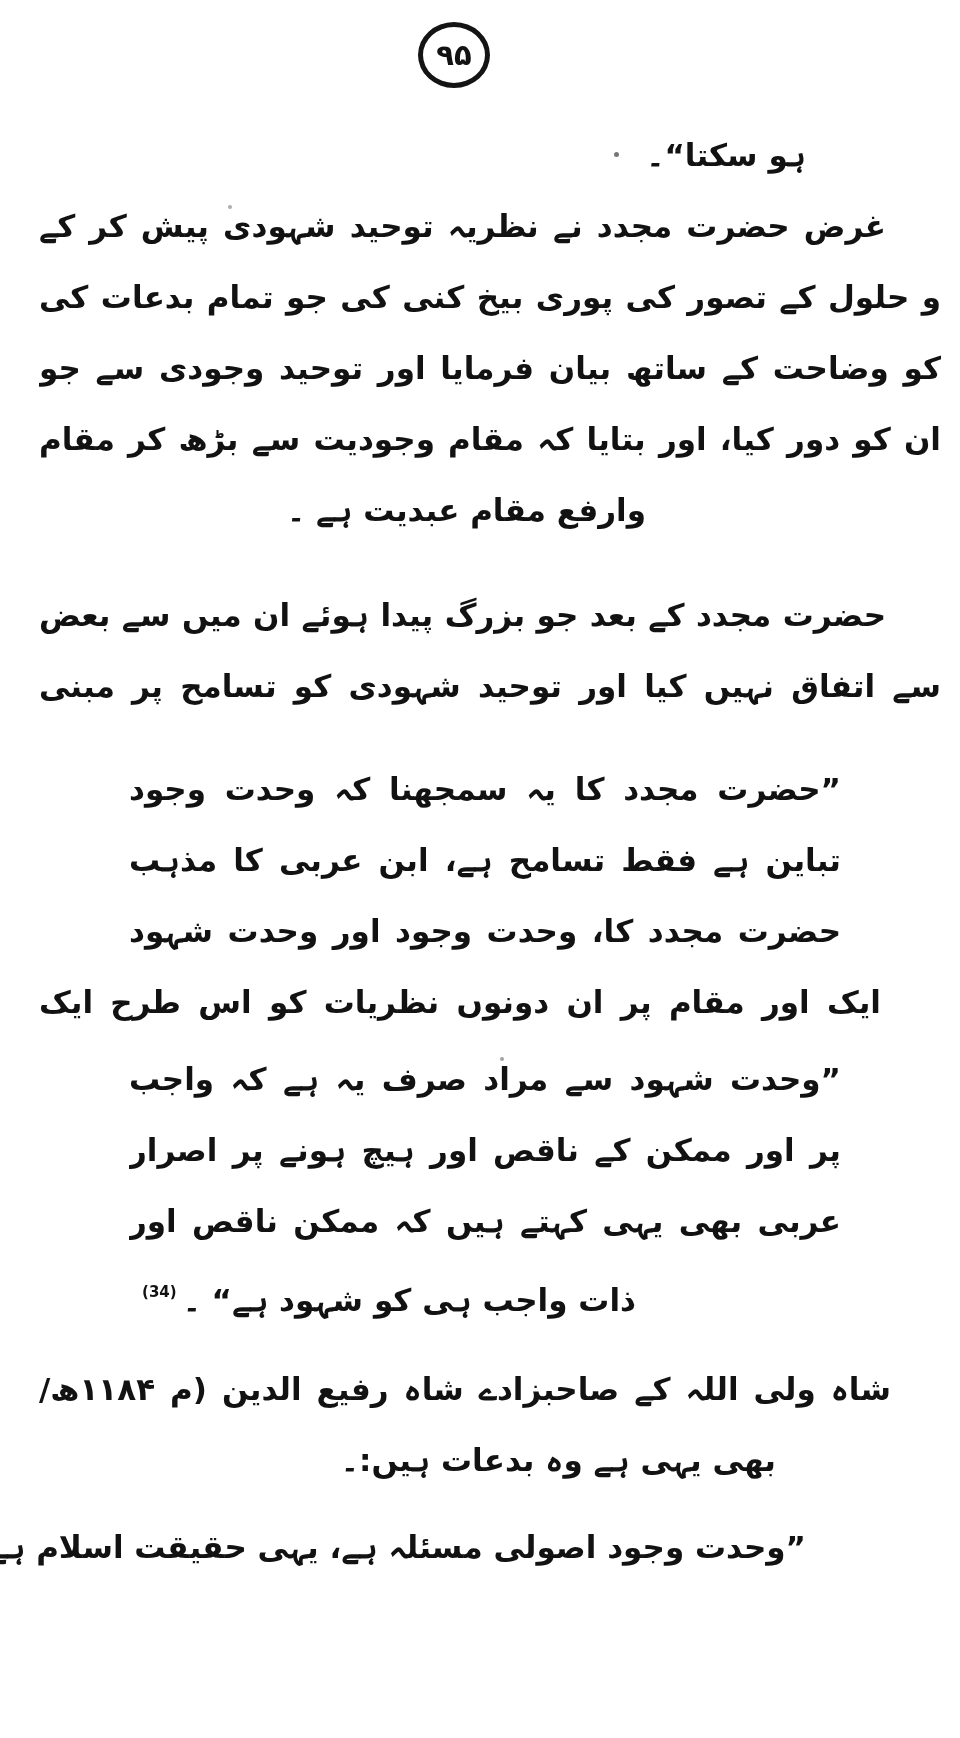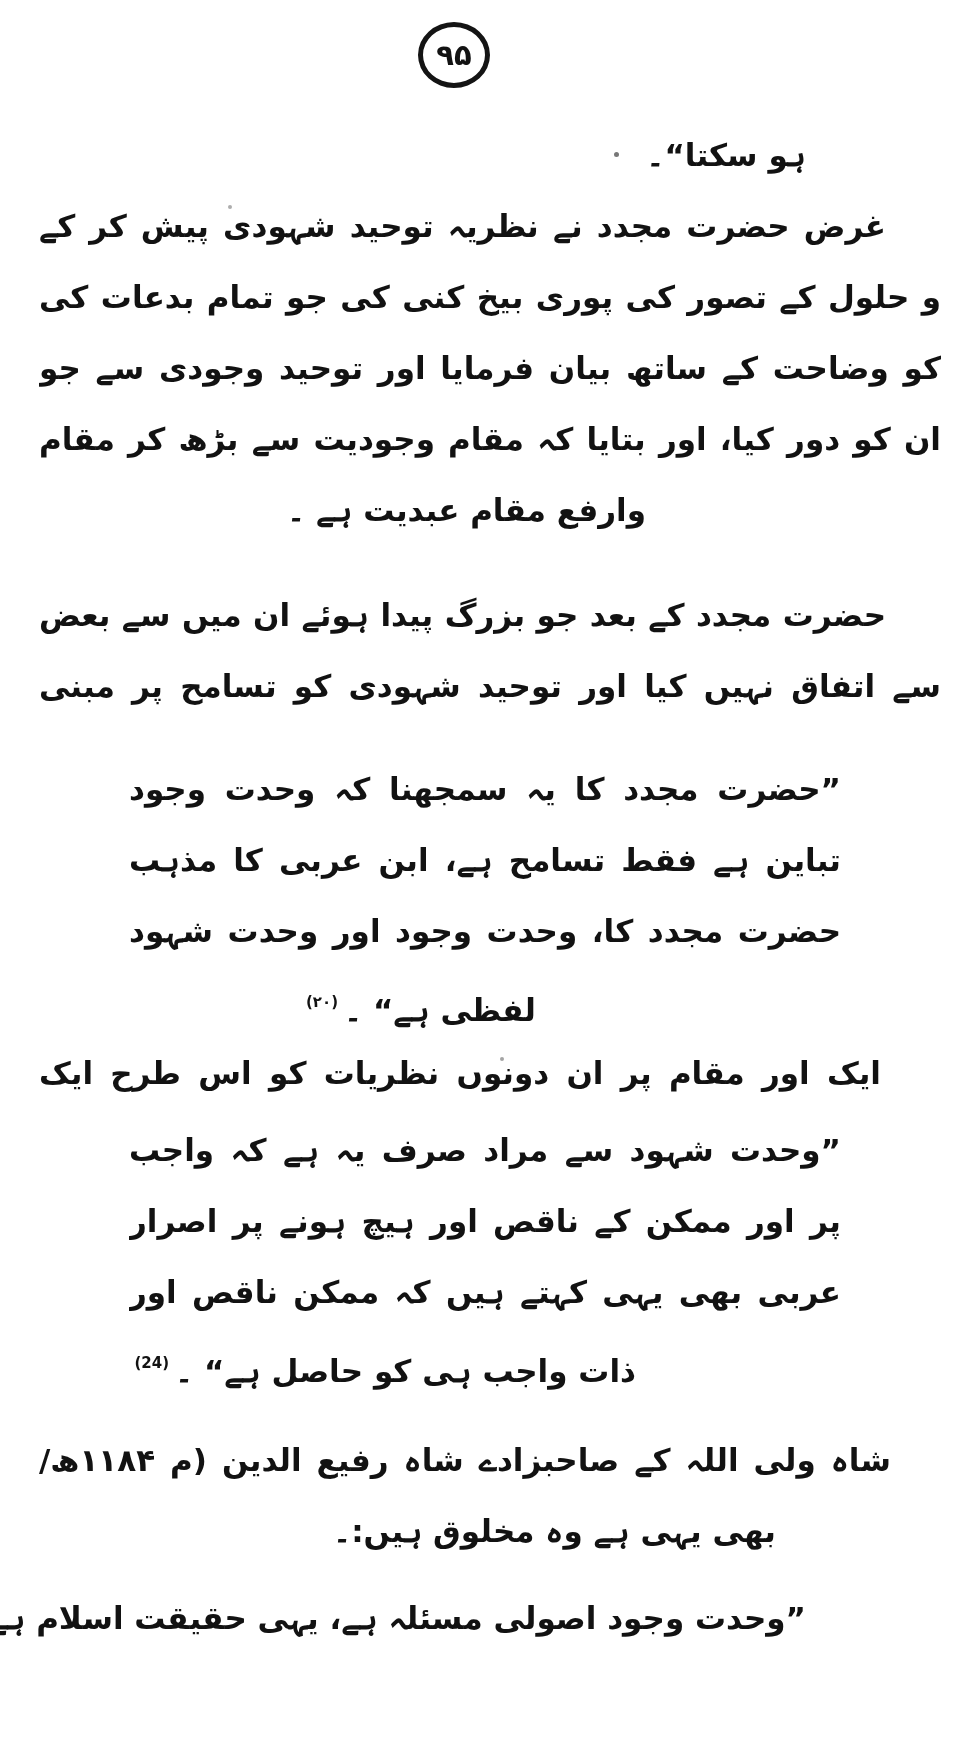--- a/index.html
+++ b/index.html
@@ -78,35 +78,34 @@
 
     <div class="mt34">
       <div class="ln jus ind55">حضرت مجدد کے بعد جو بزرگ پیدا ہوئے ان میں سے بعض نے آپ کے نظریہ</div>
       <div class="ln jus">سے اتفاق نہیں کیا اور توحید شہودی کو تسامح پر مبنی قرار دیا۔ چنانچہ شاہ ولی اللہ</div>
     </div>
 
     <div class="quote mt32">
       <div class="ln jus">”حضرت مجدد کا یہ سمجھنا کہ وحدت وجود اور وحدت شہود میں</div>
       <div class="ln jus">تباین ہے فقط تسامح ہے، ابن عربی کا مذہب بھی وہی ہے جو</div>
       <div class="ln jus">حضرت مجدد کا، وحدت وجود اور وحدت شہود میں محض نزاع</div>
-      <div class="ln mr305"><span>لفظی ہے“ ۔</span><sup class="fn">(۲۰)</sup></div>
     </div>
 
     <div class="ln jus ind60">ایک اور مقام پر ان دونوں نظریات کو اس طرح ایک ثابت کیا ہے:۔</div>
 
     <div class="quote mt6">
       <div class="ln jus">”وحدت شہود سے مراد صرف یہ ہے کہ واجب کے کامل ہونے</div>
       <div class="ln jus">پر اور ممکن کے ناقص اور ہیچ ہونے پر اصرار کیا جائے لیکن ابن</div>
       <div class="ln jus">عربی بھی یہی کہتے ہیں کہ ممکن ناقص اور ہیچ ہے اور کمال فقط</div>
-      <div class="ln mr205"><span>ذات واجب ہی کو حاصل ہے“ ۔</span><sup class="fn">(24)</sup></div>
+      <div class="ln mr205"><span>ذات واجب ہی کو شہود ہے“ ۔</span><sup class="fn">(34)</sup></div>
     </div>
 
     <div class="mt26">
       <div class="ln jus ind50">شاہ ولی اللہ کے صاحبزادے شاہ رفیع الدین (م ۱۱۸۴ھ/ ۱۷۷۰ء) کا مسلک</div>
-      <div class="ln mr165">بھی یہی ہے وہ مخلوق ہیں:۔</div>
+      <div class="ln mr165">بھی یہی ہے وہ بدعات ہیں:۔</div>
     </div>
 
     <div class="mt16">
       <div class="ln mr135">”وحدت وجود اصولی مسئلہ ہے، یہی حقیقت اسلام ہے، اسی لیے</div>
     </div>
 
   </div>
 </div>
 
 </body></html>

